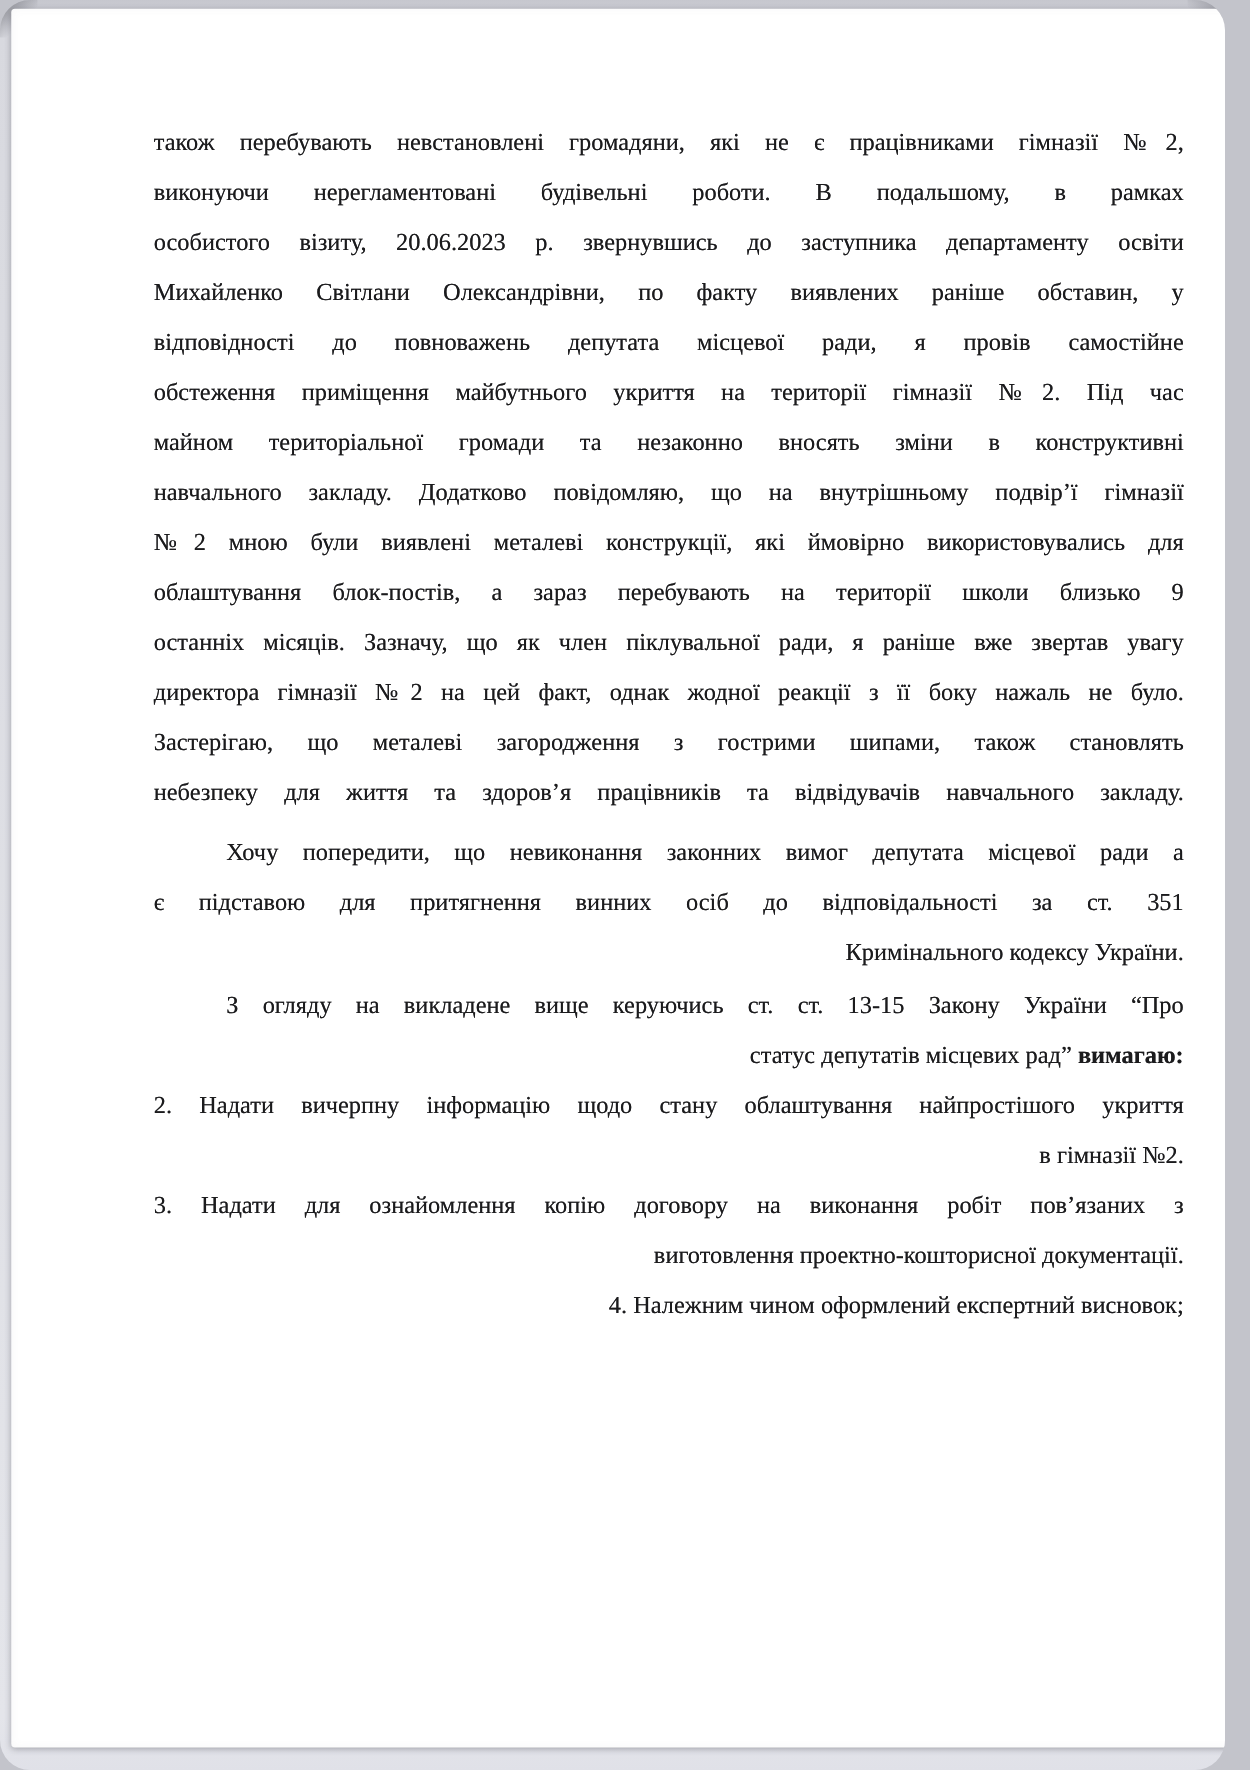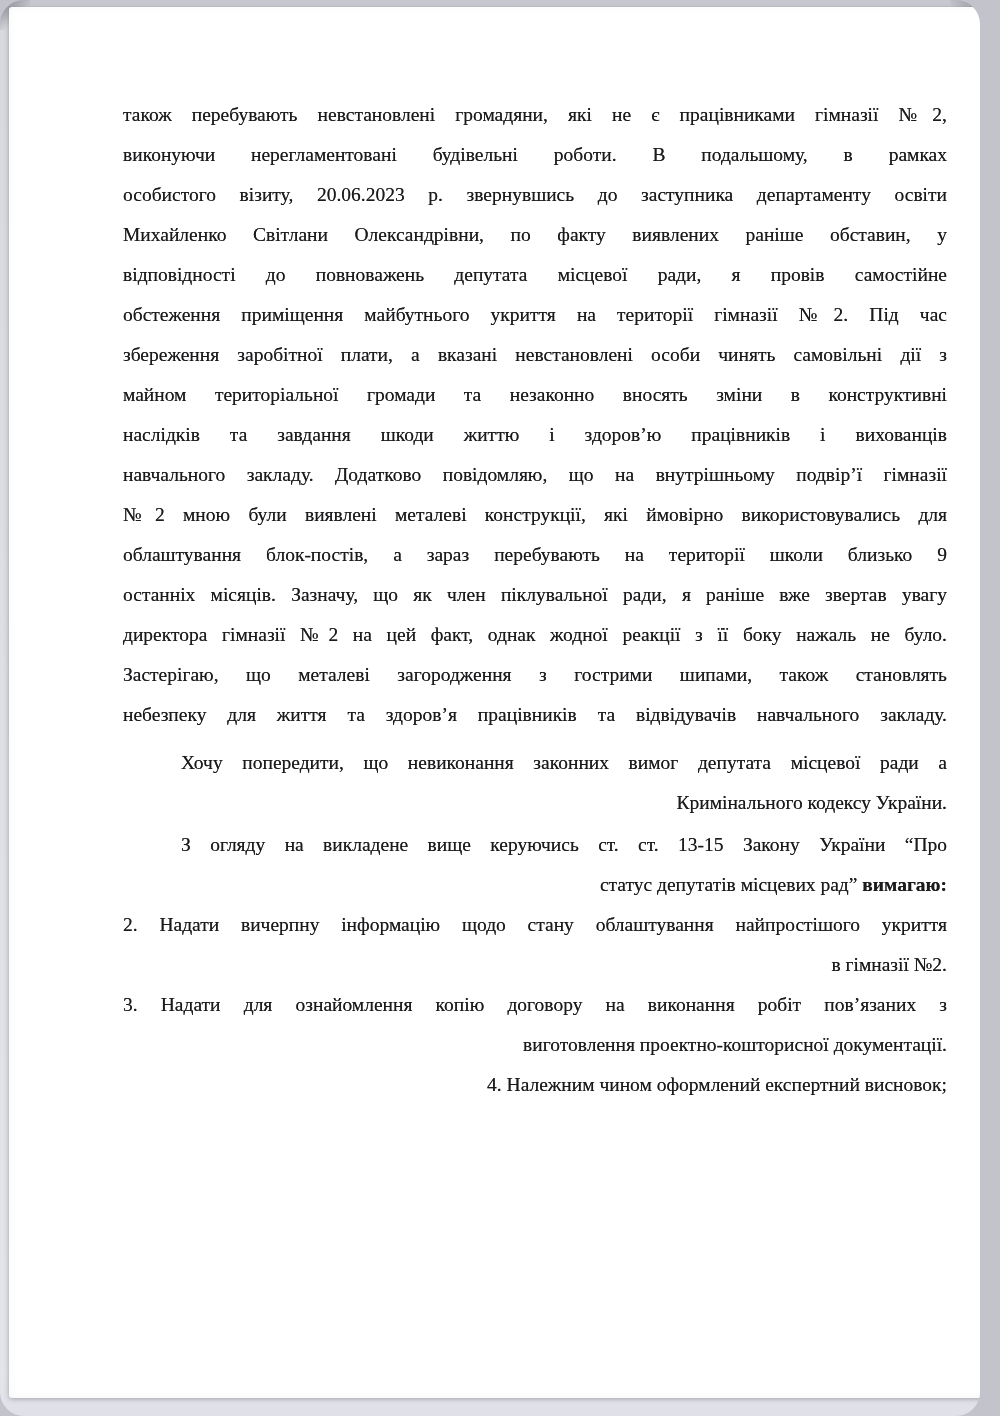--- a/index.html
+++ b/index.html
@@ -46,34 +46,33 @@
   <div class="page">
     <div class="text">
 
       <div class="para">
         <div class="line jl">також перебувають невстановлені громадяни, які не є працівниками гімназії №2,</div>
         <div class="line jl">виконуючи нерегламентовані будівельні роботи. В подальшому, в рамках</div>
         <div class="line jl">особистого візиту, 20.06.2023 р. звернувшись до заступника департаменту освіти</div>
         <div class="line jl">Михайленко Світлани Олександрівни, по факту виявлених раніше обставин, у</div>
         <div class="line jl">відповідності до повноважень депутата місцевої ради, я провів самостійне</div>
         <div class="line jl">обстеження приміщення майбутнього укриття на території гімназії №2. Під час</div>
-        <div class="line jl">збереження заробітної плати, а вказані невстановлені особи чинять самовільні дії з</div>
         <div class="line jl">майном територіальної громади та незаконно вносять зміни в конструктивні</div>
-        <div class="line jl">наслідків та завдання шкоди життю і здоров’ю працівників і вихованців</div>
         <div class="line jl">навчального закладу. Додатково повідомляю, що на внутрішньому подвір’ї гімназії</div>
         <div class="line jl">№2 мною були виявлені металеві конструкції, які ймовірно використовувались для</div>
         <div class="line jl">облаштування блок-постів, а зараз перебувають на території школи близько 9</div>
         <div class="line jl">останніх місяців. Зазначу, що як член піклувальної ради, я раніше вже звертав увагу</div>
         <div class="line jl">директора гімназії №2 на цей факт, однак жодної реакції з її боку нажаль не було.</div>
         <div class="line jl">Застерігаю, що металеві загородження з гострими шипами, також становлять</div>
         <div class="line jl">небезпеку для життя та здоров’я працівників та відвідувачів навчального закладу.</div>
       </div>
 
       <div class="para gap8">
         <div class="line jl ind">Хочу попередити, що невиконання законних вимог депутата місцевої ради а</div>
+        <div class="line jl">є підставою для притягнення винних осіб до відповідальності за ст. 351</div>
         <div class="line ll">Кримінального кодексу України.</div>
       </div>
 
       <div class="para gap2">
         <div class="line jl ind">З огляду на викладене вище керуючись ст. ст. 13-15 Закону України “Про</div>
         <div class="line ll"><span>статус депутатів місцевих рад” </span><span class="b">вимагаю:</span></div>
       </div>
 
       <div class="para">
         <div class="line jl">2. Надати вичерпну інформацію щодо стану облаштування найпростішого укриття</div>

